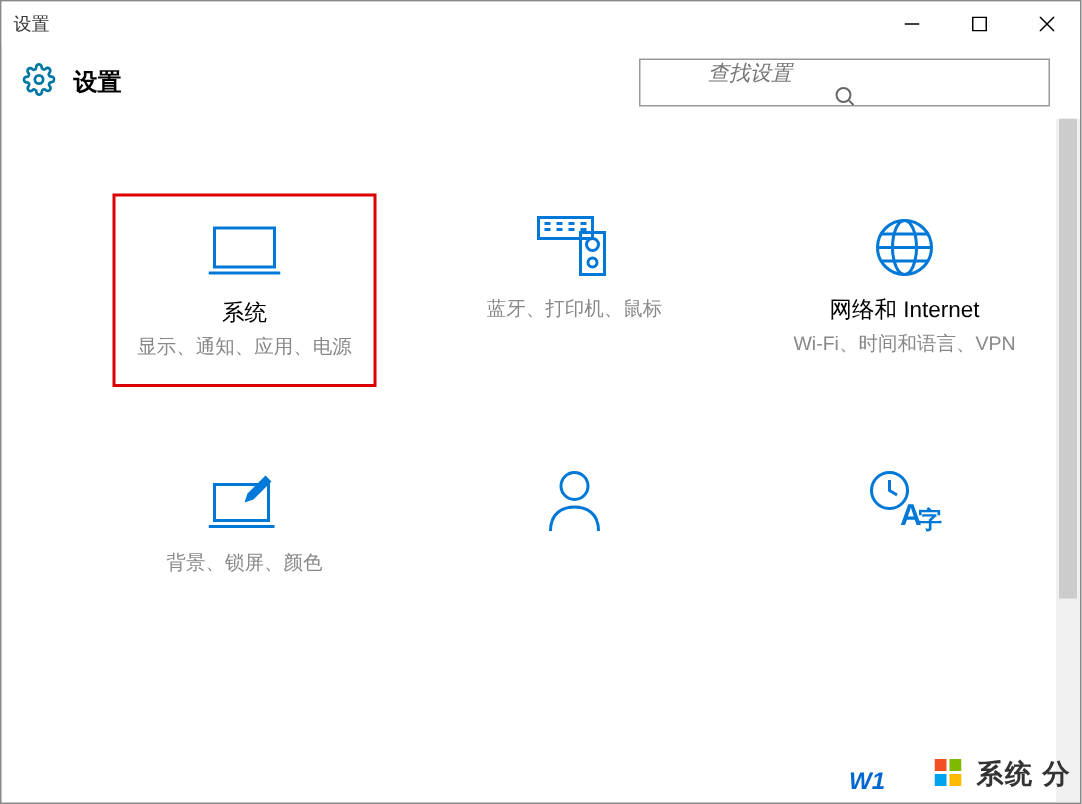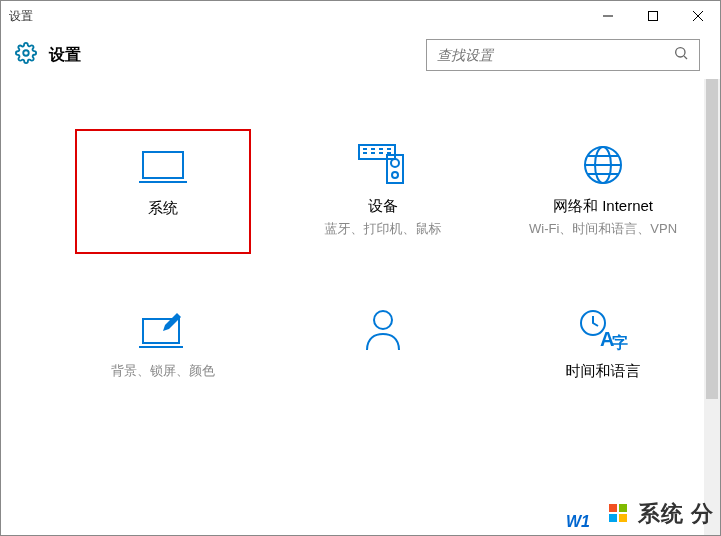--- a/index.html
+++ b/index.html
@@ -47,20 +47,21 @@
       flex: 1;
     }
     .search-box {
       width: 274px;
       height: 32px;
       border: 1px solid #999;
       display: flex;
       align-items: center;
       padding: 0 10px;
       margin-right: 6px;
+      flex-direction: column;
     }
     .search-box input {
       flex: 1;
       border: none;
       outline: none;
       font-size: 14px;
       font-style: italic;
       color: #666;
       background: transparent;
     }
@@ -117,21 +118,21 @@
     .tile-desc {
       font-size: 13px;
       color: #888;
       line-height: 1.4;
       padding: 0 6px;
     }
     .watermark {
       position: absolute;
       right: 6px;
       bottom: 6px;
-      font-size: 22px;
+      font-size: 18px;
       font-weight: 700;
       color: #333;
       letter-spacing: 1px;
     }
     .watermark .ms-logo { display: inline-block; vertical-align: middle; margin-right: 4px; }
     .wblue {
       position: absolute;
       right: 130px;
       bottom: 4px;
       font-size: 16px;
@@ -187,33 +188,33 @@
   <div class="tiles">
 
     <div class="tile highlighted">
       <div class="tile-icon">
         <svg width="48" height="42" viewBox="0 0 48 42" fill="none" stroke="currentColor" stroke-width="2">
           <rect x="4" y="6" width="40" height="26"></rect>
           <path d="M0 36 H48"></path>
         </svg>
       </div>
       <div class="tile-title">系统</div>
+      <div class="tile-desc">显示、通知、应用、电源</div>
     </div>
 
     <div class="tile">
       <div class="tile-icon">
         <svg width="52" height="44" viewBox="0 0 52 44" fill="none" stroke="currentColor" stroke-width="2">
           <rect x="2" y="2" width="36" height="14"></rect>
           <path d="M6 6h4M6 10h4M14 6h4M14 10h4M22 6h4M22 10h4M30 6h4M30 10h4"></path>
           <rect x="30" y="12" width="16" height="28"></rect>
           <circle cx="38" cy="20" r="4"></circle>
           <circle cx="38" cy="32" r="3"></circle>
         </svg>
       </div>
-      <div class="tile-title">设备</div>
       <div class="tile-desc">蓝牙、打印机、鼠标</div>
     </div>
 
     <div class="tile">
       <div class="tile-icon">
         <svg width="44" height="44" viewBox="0 0 44 44" fill="none" stroke="currentColor" stroke-width="2">
           <circle cx="22" cy="22" r="18"></circle>
           <ellipse cx="22" cy="22" rx="8" ry="18"></ellipse>
           <path d="M4 22 H40 M7 13 H37 M7 31 H37"></path>
         </svg>
@@ -244,21 +245,20 @@
 
     <div class="tile">
       <div class="tile-icon">
         <svg width="50" height="44" viewBox="0 0 50 44" fill="none" stroke="currentColor" stroke-width="2">
           <circle cx="15" cy="15" r="12"></circle>
           <path d="M15 8 V15 L20 18"></path>
           <text x="22" y="38" font-size="20" fill="currentColor" stroke="none" font-weight="bold">A</text>
           <text x="34" y="40" font-size="16" fill="currentColor" stroke="none" font-weight="bold">字</text>
         </svg>
       </div>
-      <div class="tile-title">时间和语言</div>
     </div>
 
   </div>
 
   <div class="scrollbar">
     <div class="scrollbar-thumb"></div>
   </div>
 </div>
 
 <div class="wblue">W1</div>

